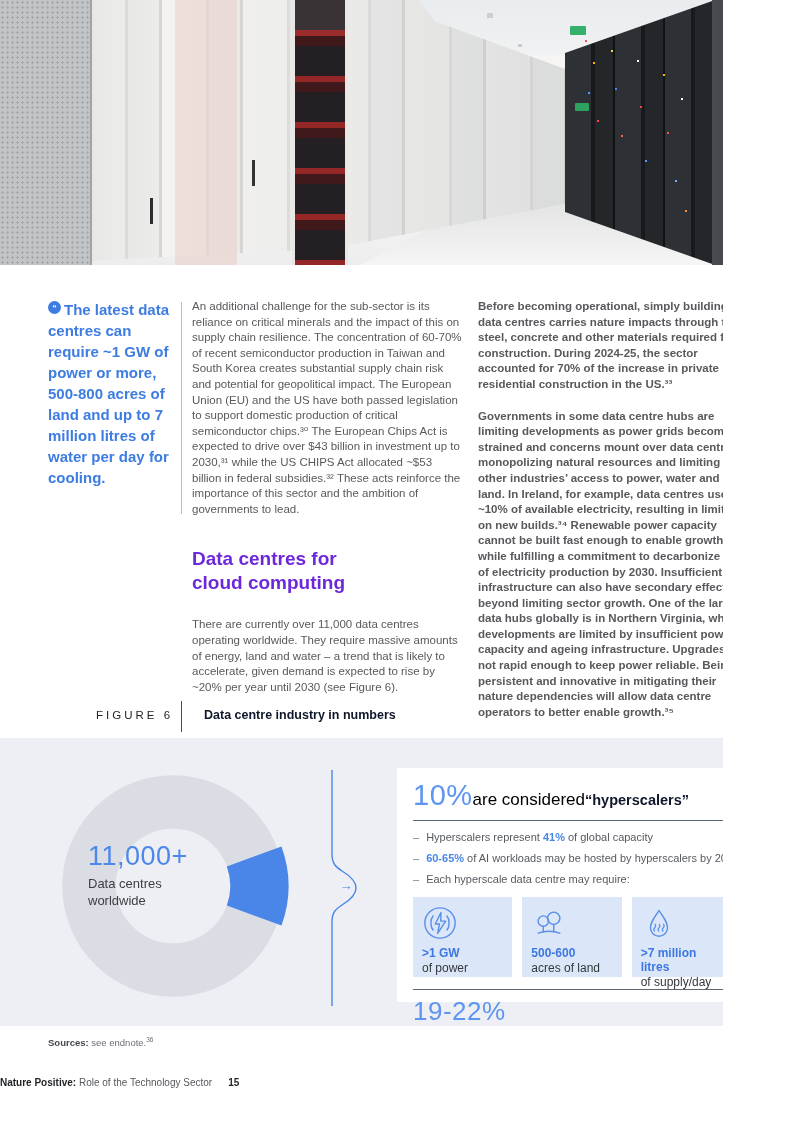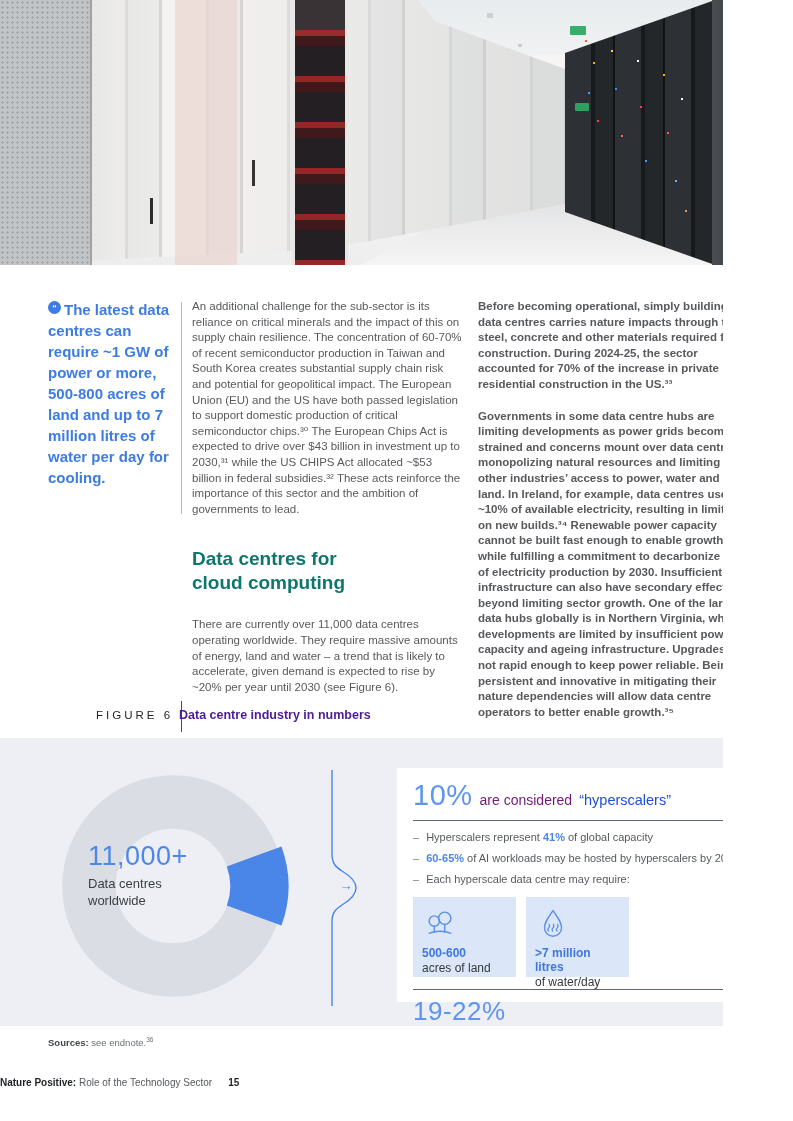--- a/index.html
+++ b/index.html
@@ -55,44 +55,44 @@
   .callout { position:absolute; left:48px; top:299px; width:133px;
           font-size:15px; font-weight:700; line-height:21px; color:#3d7ce2; }
   .quote-badge { display:inline-block; width:13px; height:13px; border-radius:50%; background:#3d7ce2;
           color:#fff; font-size:9px; line-height:14px; text-align:center; font-weight:700;
           vertical-align:1px; margin-right:3px; overflow:hidden; }
   .col-divider { position:absolute; left:181px; top:302px; width:1px; height:212px; background:#b9bcc0; }
   .col { position:absolute; top:299px; width:272px; font-size:11.5px; line-height:15.6px; color:#57595c; }
   .col-mid { left:192px; }
   .col-right { left:478px; width:270px;font-weight:bold; }
   .col p { margin:0 0 16px; }
-  .col h2 { font-size:19px; line-height:24px; font-weight:700; color:#0f766e; margin:30px 0 22px; }
+  .col h2 { font-size:19px; line-height:24px; font-weight:700; color:#6d28d9; margin:30px 0 22px; }
   .col h2 span { display:block; }
 
   
   .fig-label { position:absolute; left:96px; top:709px; font-size:11.5px; letter-spacing:3px; color:#232527; }
   .fig-divider { position:absolute; left:181px; top:701px; width:1px; height:31px; background:#4a4e53; }
-  .fig-title { position:absolute; left:179px; top:708px; font-size:12.5px; font-weight:700; color:#4c1d95;text-align:right; }
+  .fig-title { position:absolute; left:204px; top:708px; font-size:12.5px; font-weight:700; color:#0f172a;text-align:right; }
 
   
   .band { position:absolute; left:0; top:738px; width:793px; height:288px; background:#edeff4; }
   .donut-wrap { position:absolute; left:53px; top:28px; width:240px; height:240px; }
   .donut-center { position:absolute; left:35px; top:75px; width:170px; text-align:left; }
   .donut-value { font-size:27px; color:#4c87ea; letter-spacing:0.5px; }
   .donut-label { font-size:13px; line-height:17px; color:#3c4045; margin-top:3px; }
   .brace-wrap { position:absolute; left:330px; top:32px; width:32px; height:236px; }
   .brace-arrow { position:absolute; left:336px; top:140px; width:20px; text-align:center;
           color:#4a86e8; font-size:13px; }
 
   .panel { position:absolute; left:397px; top:30px; width:350px; height:234px; background:#ffffff;
           padding:11px 16px 12px; }
-  .panel-head { display:flex; align-items:baseline; gap:7px; }
+  .panel-head { display:flex; align-items:baseline; }
   .head-value { font-size:29px; color:#5e95f0; letter-spacing:0.5px; }
-  .head-mid { font-size:14px; color:#701a75;text-align:center; }
-  .head-strong { font-size:14.5px; font-weight:400; color:#1d4ed8;text-align:right; }
+  .head-mid { font-size:17px; color:#000000;text-align:center; }
+  .head-strong { font-size:14.5px; font-weight:700; color:#0f172a;text-align:right; }
   .panel-hr { height:1px; background:#5d6775; border:0; margin:8px 0 6px; }
   .panel-hr2 { height:1px; background:#5d6775; border:0; margin:12px 0 6px; }
   .bullet { font-size:11px; line-height:21px; color:#565a5f; white-space:nowrap; }
   .bullet .dash { color:#7a8088; margin-right:7px; }
   .bullet .accent { color:#4a86e8; font-weight:700; }
   .cards { display:flex; gap:10px; margin-top:7px; }
   .card { width:103px; height:80px; background:#dbe7f8; padding:8px 9px; }
   .card svg { display:block; }
   .card-value { font-size:12px; font-weight:700; color:#3d77e0; margin-top:5px; }
   .card-label { font-size:12px; color:#33383d; margin-top:1px; }
@@ -191,38 +191,48 @@
       <div class="bullet">
         <span class="dash">–</span><span></span><span class="accent">60-65%</span><span> of AI workloads may be hosted by hyperscalers by 2030</span>
       </div>
       <div class="bullet">
         <span class="dash">–</span><span>Each hyperscale data centre may require:</span>
       </div>
 
       <div class="cards">
         <div class="card">
           <svg width="36" height="36" viewBox="0 0 38 38" fill="none" stroke="#5b8fe8" stroke-width="1.5">
+            <circle cx="19" cy="19" r="16"></circle>
+            <path d="M12 11 C8.5 15 8.5 23 12 27"></path>
+            <path d="M26 11 C29.5 15 29.5 23 26 27"></path>
+            <path d="M20 8 L14 20 H18.5 L16.5 30 L25 17 H19.8 Z" stroke-linejoin="round"></path>
+          </svg>
+          <div class="card-value">&gt;1 GW</div>
+          <div class="card-label">of power</div>
+        </div>
+        <div class="card">
+          <svg width="36" height="36" viewBox="0 0 38 38" fill="none" stroke="#5b8fe8" stroke-width="1.5">
             <circle cx="13" cy="17" r="5.5"></circle>
             <circle cx="24" cy="14" r="6.5"></circle>
             <path d="M13 22 V29"></path>
             <path d="M24 20 V29"></path>
             <path d="M7 30 Q19 25.5 31 30"></path>
           </svg>
           <div class="card-value">500-600</div>
           <div class="card-label">acres of land</div>
         </div>
         <div class="card">
           <svg width="36" height="36" viewBox="0 0 38 38" fill="none" stroke="#5b8fe8" stroke-width="1.5">
             <path d="M19 6 C13.5 14 10 18.5 10 24 A9 9 0 0 0 28 24 C28 18.5 24.5 14 19 6 Z"></path>
             <path d="M14.5 20 q2 2 0 4 q-2 2 0 4" stroke-width="1.2"></path>
             <path d="M19 20 q2 2 0 4 q-2 2 0 4" stroke-width="1.2"></path>
             <path d="M23.5 20 q2 2 0 4 q-2 2 0 4" stroke-width="1.2"></path>
           </svg>
           <div class="card-value">&gt;7 million litres</div>
-          <div class="card-label">of water/day</div>
+          <div class="card-label">of supply/day</div>
         </div>
       </div>
 
       <div class="panel-hr2"></div>
       <div class="growth">
         <span class="growth-value">19-22%</span>
       </div>
     </div>
   </div>
 

